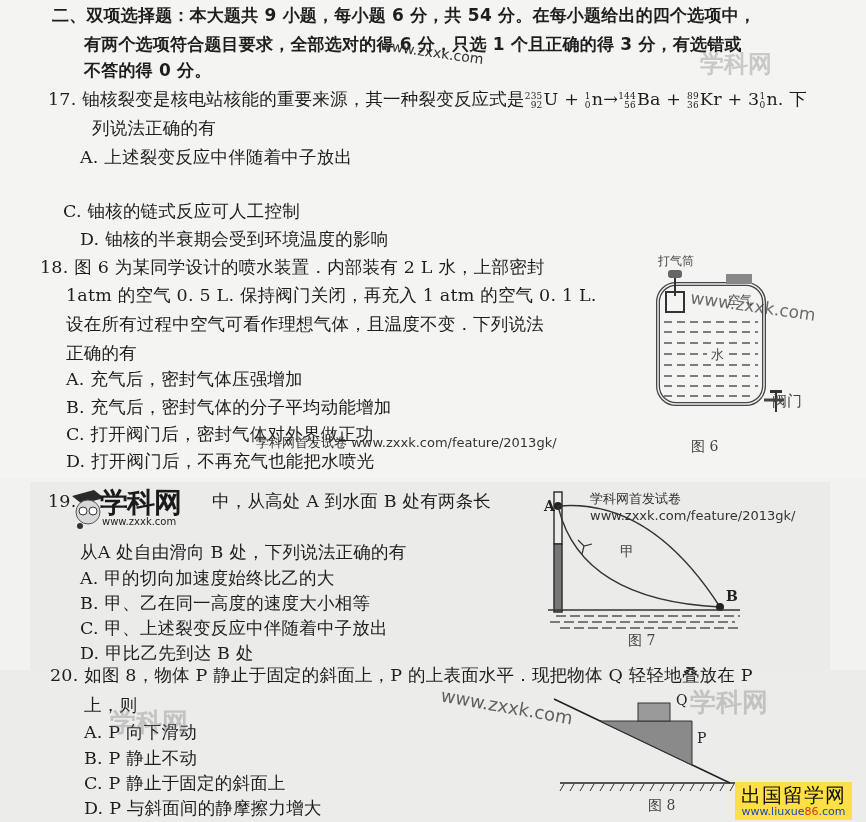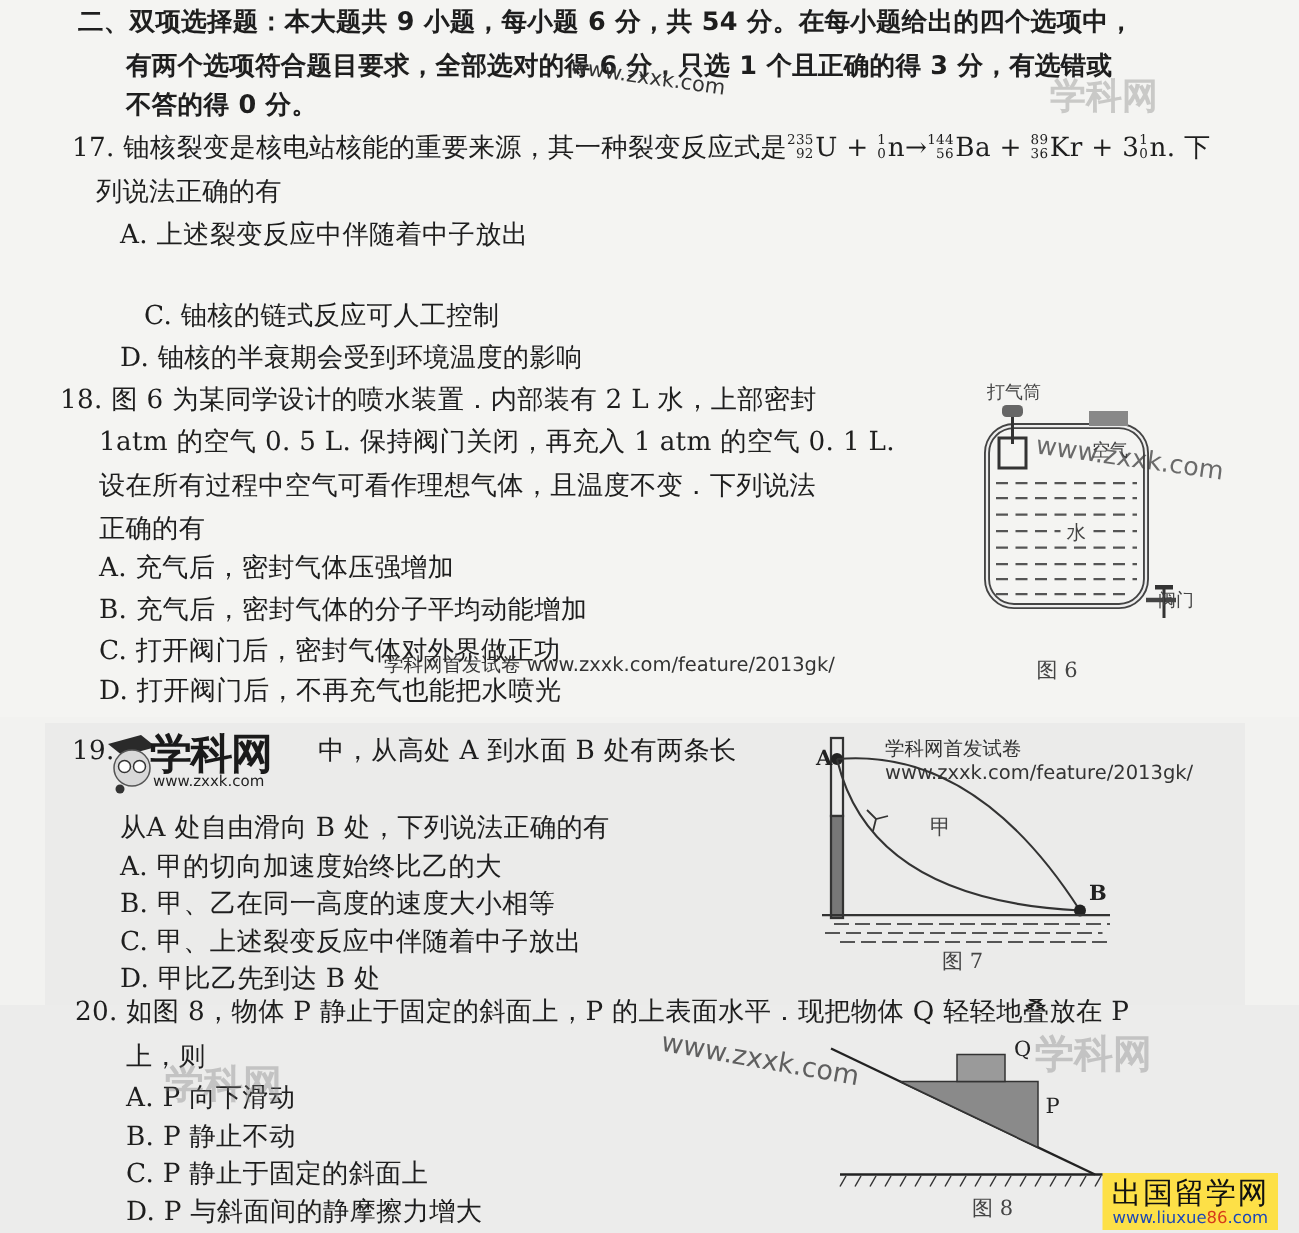--- a/index.html
+++ b/index.html
@@ -44,23 +44,23 @@
           <span>144</span>
           <span>56</span>
         </span><span>Ba</span><span> + </span><span class="nuc">
           <span>89</span>
           <span>36</span>
         </span><span>Kr</span><span> + 3</span><span class="nuc">
           <span>1</span>
           <span>0</span>
         </span><span>n.</span></span><span> 下</span>
   </div>
-  <div class="line" style="left:64px;top:117px;">列说法正确的有</div>
+  <div class="line" style="left:92px;top:117px;">列说法正确的有</div>
   <div class="line" style="left:80px;top:146px;">A. 上述裂变反应中伴随着中子放出</div>
-  <div class="line" style="left:96px;top:200px;text-align:right;">C. 铀核的链式反应可人工控制</div>
+  <div class="line" style="left:63px;top:200px;text-align:right;">C. 铀核的链式反应可人工控制</div>
   <div class="line" style="left:80px;top:228px;">D. 铀核的半衰期会受到环境温度的影响</div>
 
   <div class="line" style="left:40px;top:256px;">
     <span>18.</span>
     <span>图 6 为某同学设计的喷水装置．内部装有 2 L 水，上部密封</span>
   </div>
   <div class="line" style="left:66px;top:284px;">1atm 的空气 0. 5 L. 保持阀门关闭，再充入 1 atm 的空气 0. 1 L.</div>
   <div class="line" style="left:66px;top:313px;">设在所有过程中空气可看作理想气体，且温度不变．下列说法</div>
   <div class="line" style="left:66px;top:342px;">正确的有</div>
   <div class="line" style="left:66px;top:368px;">A. 充气后，密封气体压强增加</div>
@@ -85,21 +85,21 @@
       <line x1="24" y1="124" x2="118" y2="124"></line>
         <line x1="24" y1="134" x2="110" y2="134"></line>
     </g>
     <line x1="124" y1="138" x2="144" y2="138" stroke="#444" stroke-width="3"></line>
     <line x1="136" y1="128" x2="136" y2="150" stroke="#333" stroke-width="2"></line>
     <rect x="130" y="128" width="12" height="3" fill="#333"></rect>
   </svg>
   <div class="caption" style="left:658px;top:253px;font-size:12px;">打气筒</div>
   <div class="caption" style="left:728px;top:292px;font-size:12px;">空气</div>
   <div class="caption" style="left:707px;top:346px;font-size:13px;background:#f4f4f2;padding:0 4px;">水</div>
-  <div class="caption" style="left:772px;top:392px;font-size:12px;">阀门</div>
+  <div class="caption" style="left:772px;top:392px;font-size:15px;">阀门</div>
   <div class="caption" style="left:691px;top:438px;">图 6</div>
 
   <div class="line" style="left:48px;top:490px;">19.</div>
   <div class="line" style="left:212px;top:490px;">中，从高处 A 到水面 B 处有两条长</div>
   <div class="line" style="left:80px;top:541px;">从A 处自由滑向 B 处，下列说法正确的有</div>
   <div class="line" style="left:80px;top:567px;">A. 甲的切向加速度始终比乙的大</div>
   <div class="line" style="left:80px;top:592px;">B. 甲、乙在同一高度的速度大小相等</div>
   <div class="line" style="left:80px;top:617px;">C. 甲、上述裂变反应中伴随着中子放出</div>
   <div class="line" style="left:80px;top:642px;">D. 甲比乙先到达 B 处</div>
 

